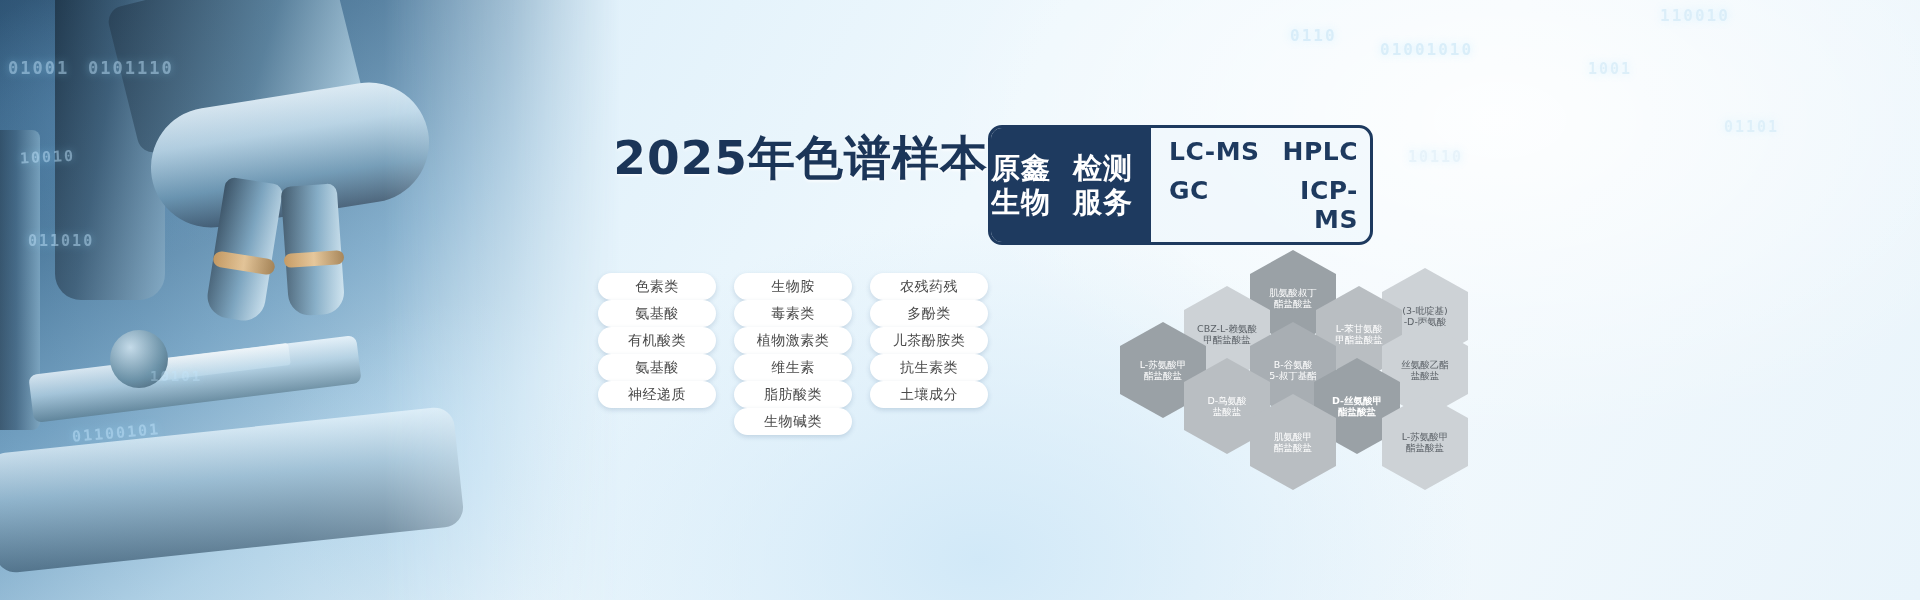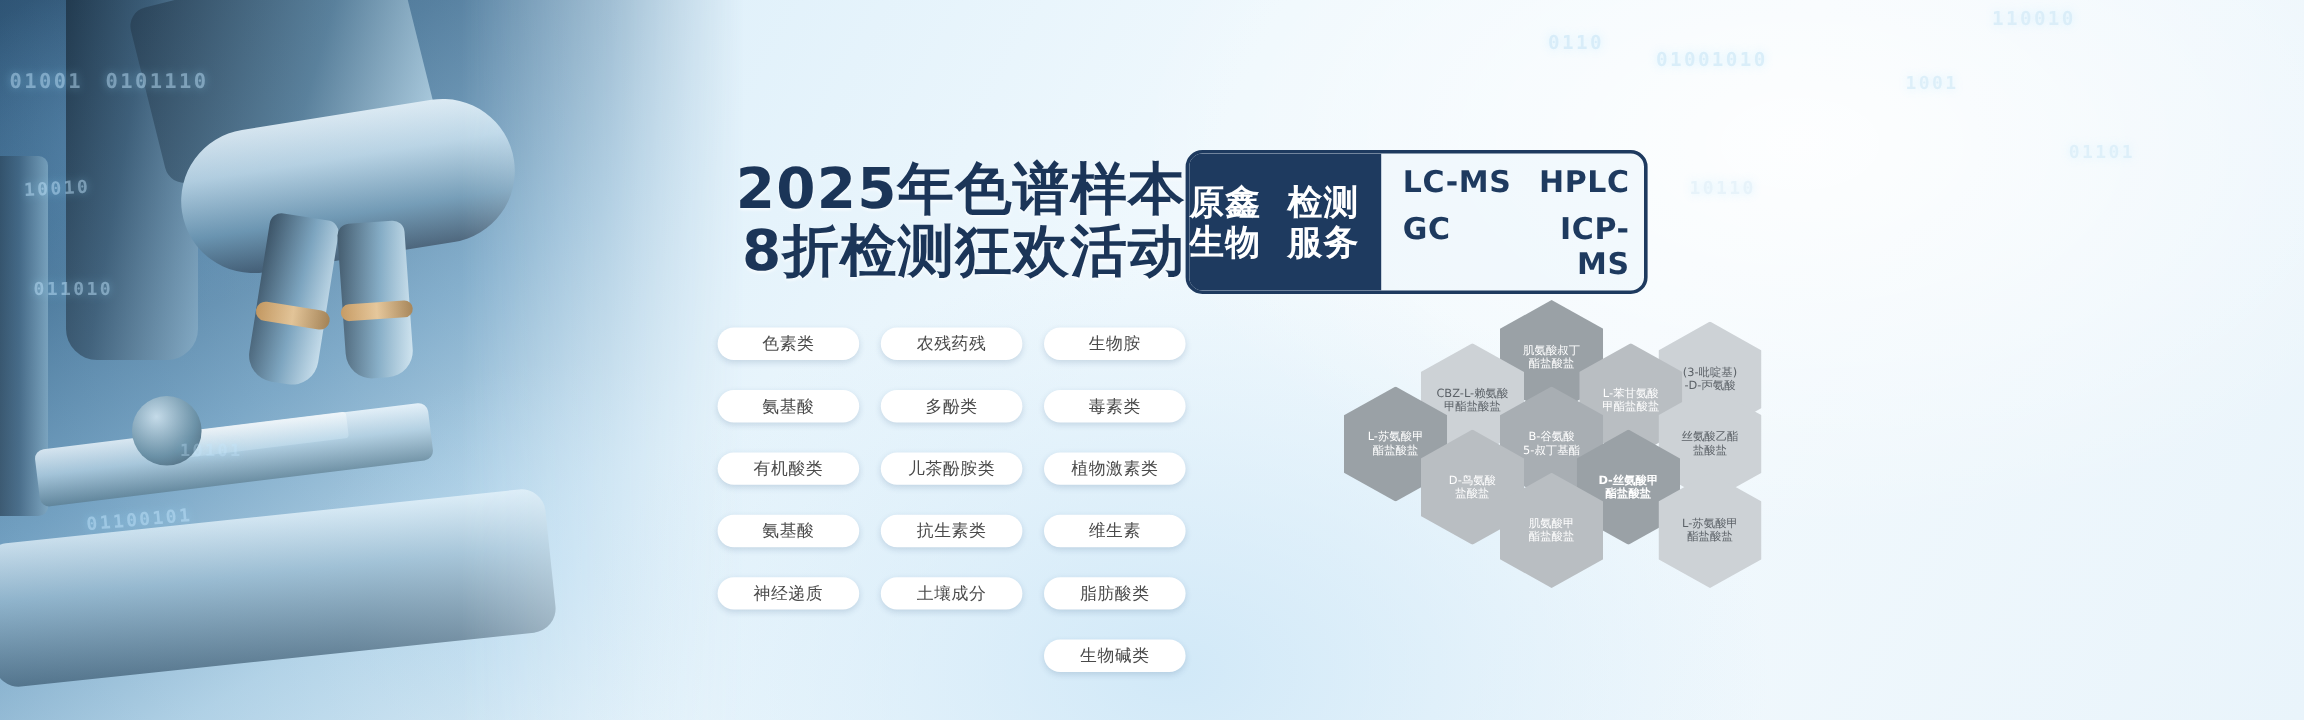--- a/index.html
+++ b/index.html
@@ -80,21 +80,21 @@
   .badge-brand span{font-size:29px;font-weight:800;letter-spacing:1px;line-height:34px;
          font-family:"DejaVu Sans","Liberation Sans",sans-serif;}
   .badge-tags{flex:1;display:grid;grid-template-columns:1fr 1fr;align-content:center;
          padding:0 6px 0 18px;row-gap:10px;}
   .badge-tags span{font-size:25px;font-weight:700;color:#1e3a5f;letter-spacing:.5px;
          font-family:"DejaVu Sans","Liberation Sans",sans-serif;}
   .badge-tags span.r{text-align:right;padding-right:6px;}
 
   
   .pills{position:absolute;left:598px;top:273px;display:flex;gap:18px;}
-  .pcol{display:flex;flex-direction:column;gap:25px;}
+  .pcol{display:flex;flex-direction:column;gap:0;}
   .pill{width:118px;height:27px;border-radius:14px;background:#fff;
         display:flex;align-items:center;justify-content:center;
         font-size:14px;color:#4a4a4a;letter-spacing:.5px;
         font-family:"DejaVu Sans","Liberation Sans",sans-serif;
         box-shadow:0 2px 5px rgba(40,80,120,.18);}
 
   
   .hexwrap{position:absolute;left:1120px;top:250px;width:400px;height:220px;}
   .hex{position:absolute;width:86px;height:96px;
        clip-path:polygon(50% 0%,100% 25%,100% 75%,50% 100%,0% 75%,0% 25%);
@@ -136,21 +136,20 @@
   <div class="bits" style="left:150px;top:368px;font-size:14px;opacity:.35;">10101</div>
   <div class="bits" style="left:1290px;top:26px;font-size:16px;color:#b3dcf3;opacity:.45;">0110</div>
   <div class="bits" style="left:1380px;top:40px;font-size:16px;color:#b3dcf3;opacity:.45;">01001010</div>
   <div class="bits" style="left:1660px;top:6px;font-size:16px;color:#b3dcf3;opacity:.4;">110010</div>
   <div class="bits" style="left:1588px;top:60px;font-size:15px;color:#b3dcf3;opacity:.4;">1001</div>
   <div class="bits" style="left:1700px;top:118px;font-size:15px;color:#b3dcf3;opacity:.35;margin-left:24px;">01101</div>
   <div class="bits" style="left:1408px;top:148px;font-size:15px;color:#cfe7f6;opacity:.45;">10110</div>
 
   <div class="headline">
     <div>2025年色谱样本</div>
-    <div>8折检测狂欢活动</div>
   </div>
 
   <div class="badge">
     <div class="badge-brand">
       <span>原鑫生物</span>
       <span>检测服务</span>
     </div>
     <div class="badge-tags">
       <span>LC-MS</span>
       <span class="r">HPLC</span>
@@ -161,34 +160,34 @@
 
   <div class="pills">
     <div class="pcol">
       <div class="pill">色素类</div>
       <div class="pill">氨基酸</div>
       <div class="pill">有机酸类</div>
       <div class="pill">氨基酸</div>
       <div class="pill">神经递质</div>
     </div>
     <div class="pcol">
-      <div class="pill">农残药残</div>
-      <div class="pill">多酚类</div>
-      <div class="pill">儿茶酚胺类</div>
-      <div class="pill">抗生素类</div>
-      <div class="pill">土壤成分</div>
-    </div>
-    <div class="pcol">
       <div class="pill">生物胺</div>
       <div class="pill">毒素类</div>
       <div class="pill">植物激素类</div>
       <div class="pill">维生素</div>
       <div class="pill">脂肪酸类</div>
       <div class="pill">生物碱类</div>
     </div>
+    <div class="pcol">
+      <div class="pill">农残药残</div>
+      <div class="pill">多酚类</div>
+      <div class="pill">儿茶酚胺类</div>
+      <div class="pill">抗生素类</div>
+      <div class="pill">土壤成分</div>
+    </div>
   </div>
 
   <div class="hexwrap">
 
     <div class="hex g2" style="left:130px;top:0px;">
       <div>
           <span>肌氨酸叔丁</span>
            <span>酯盐酸盐</span>
         </div>
     </div>

